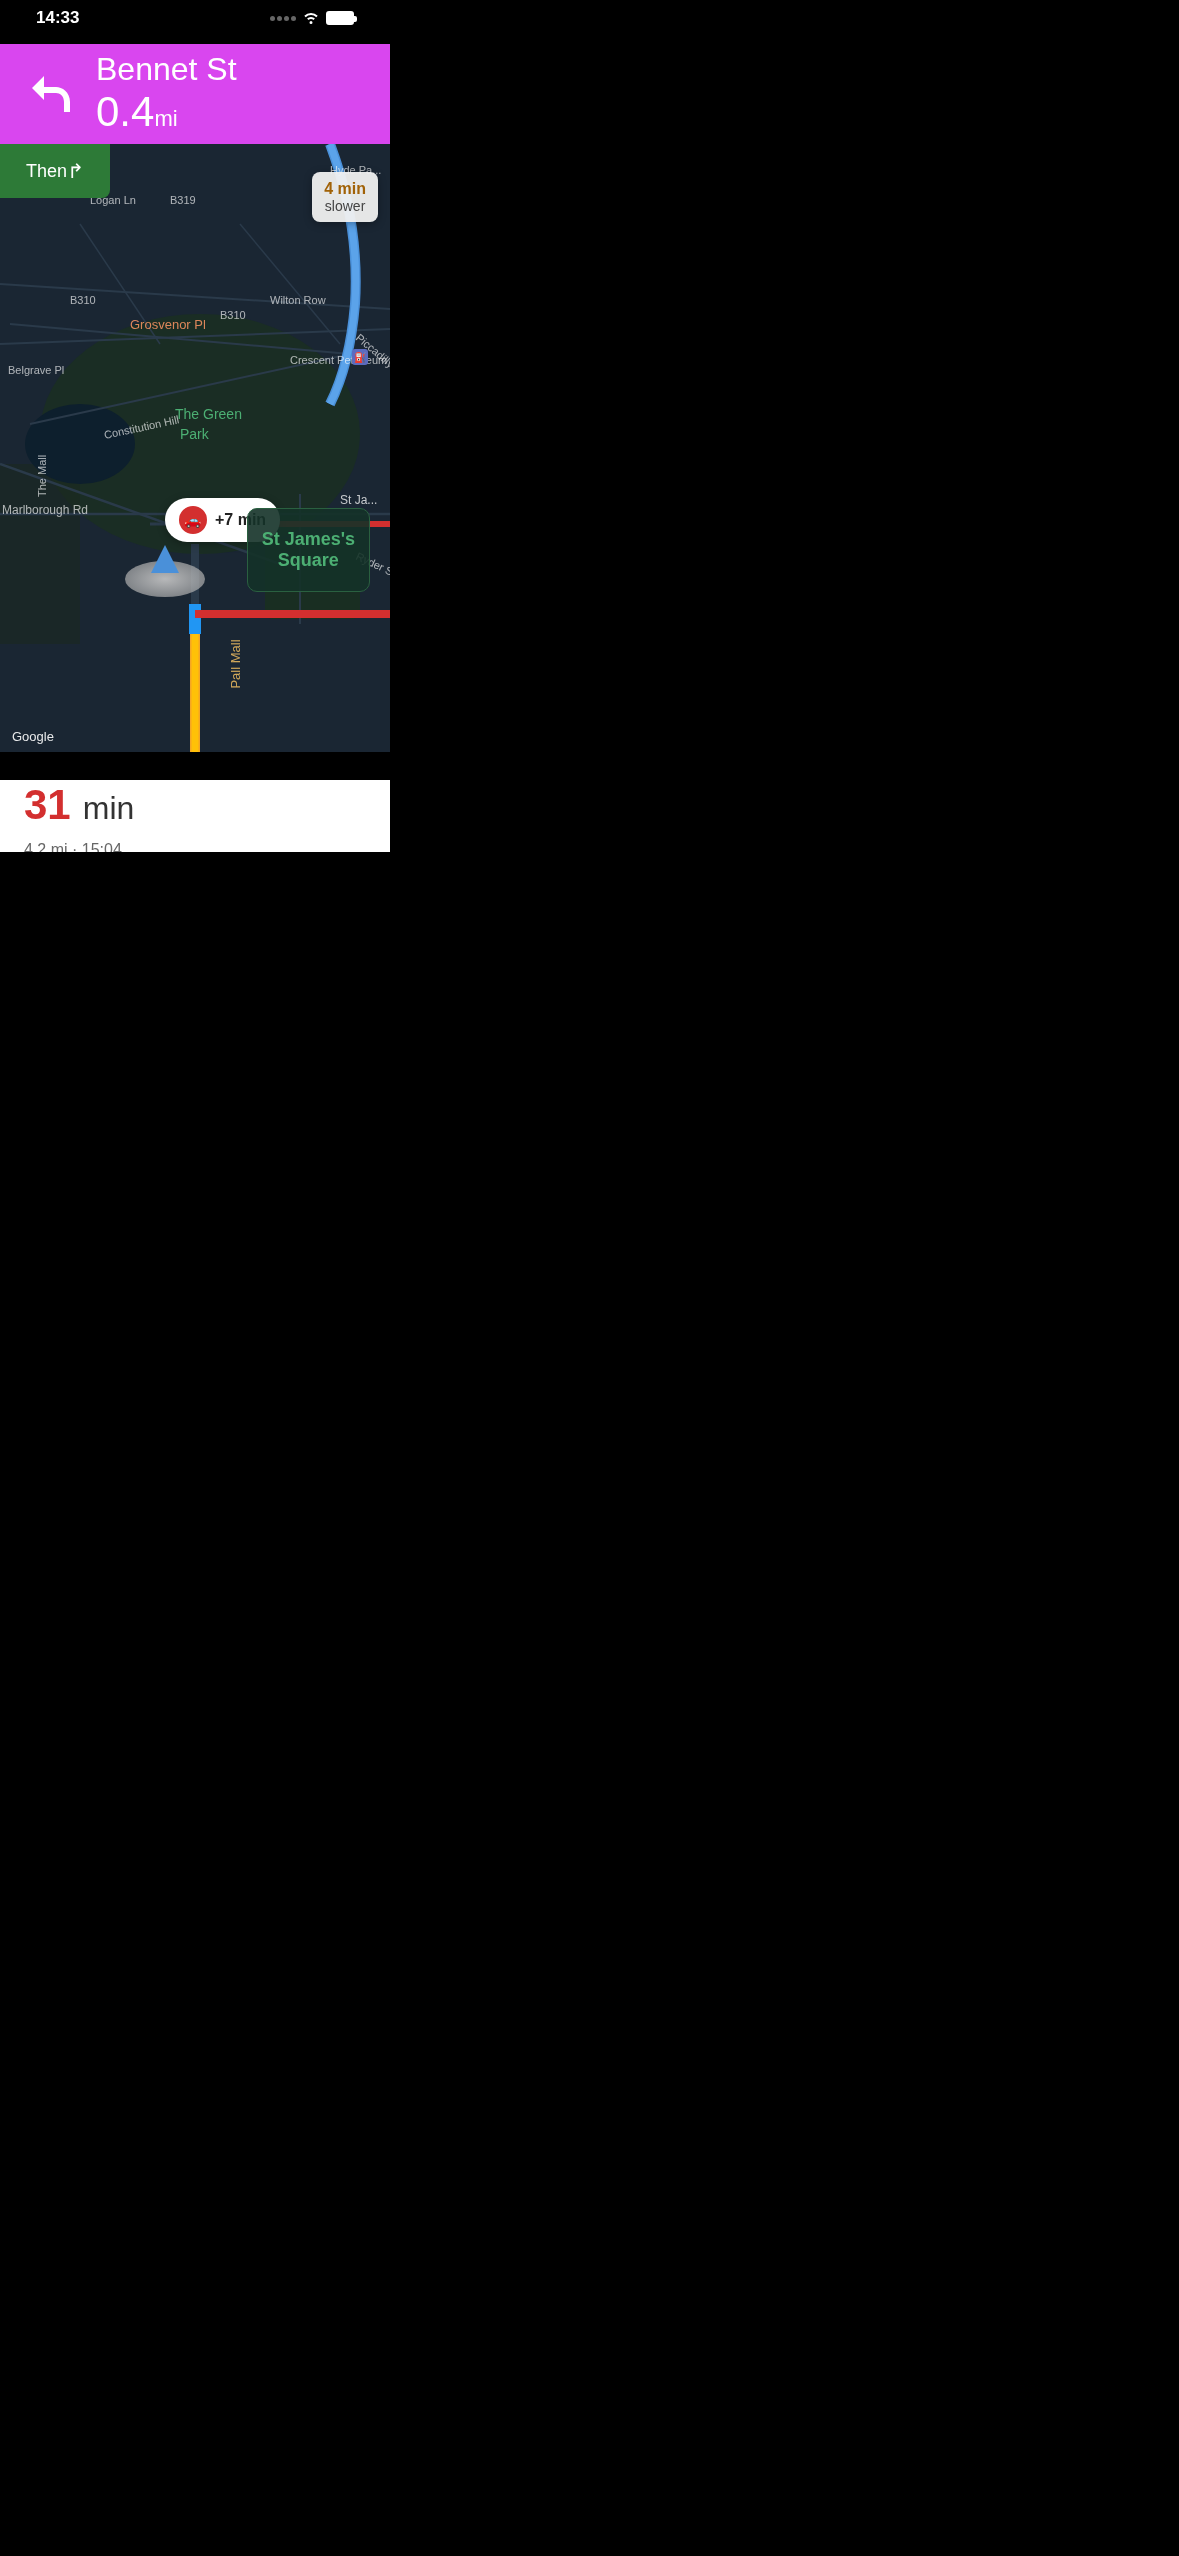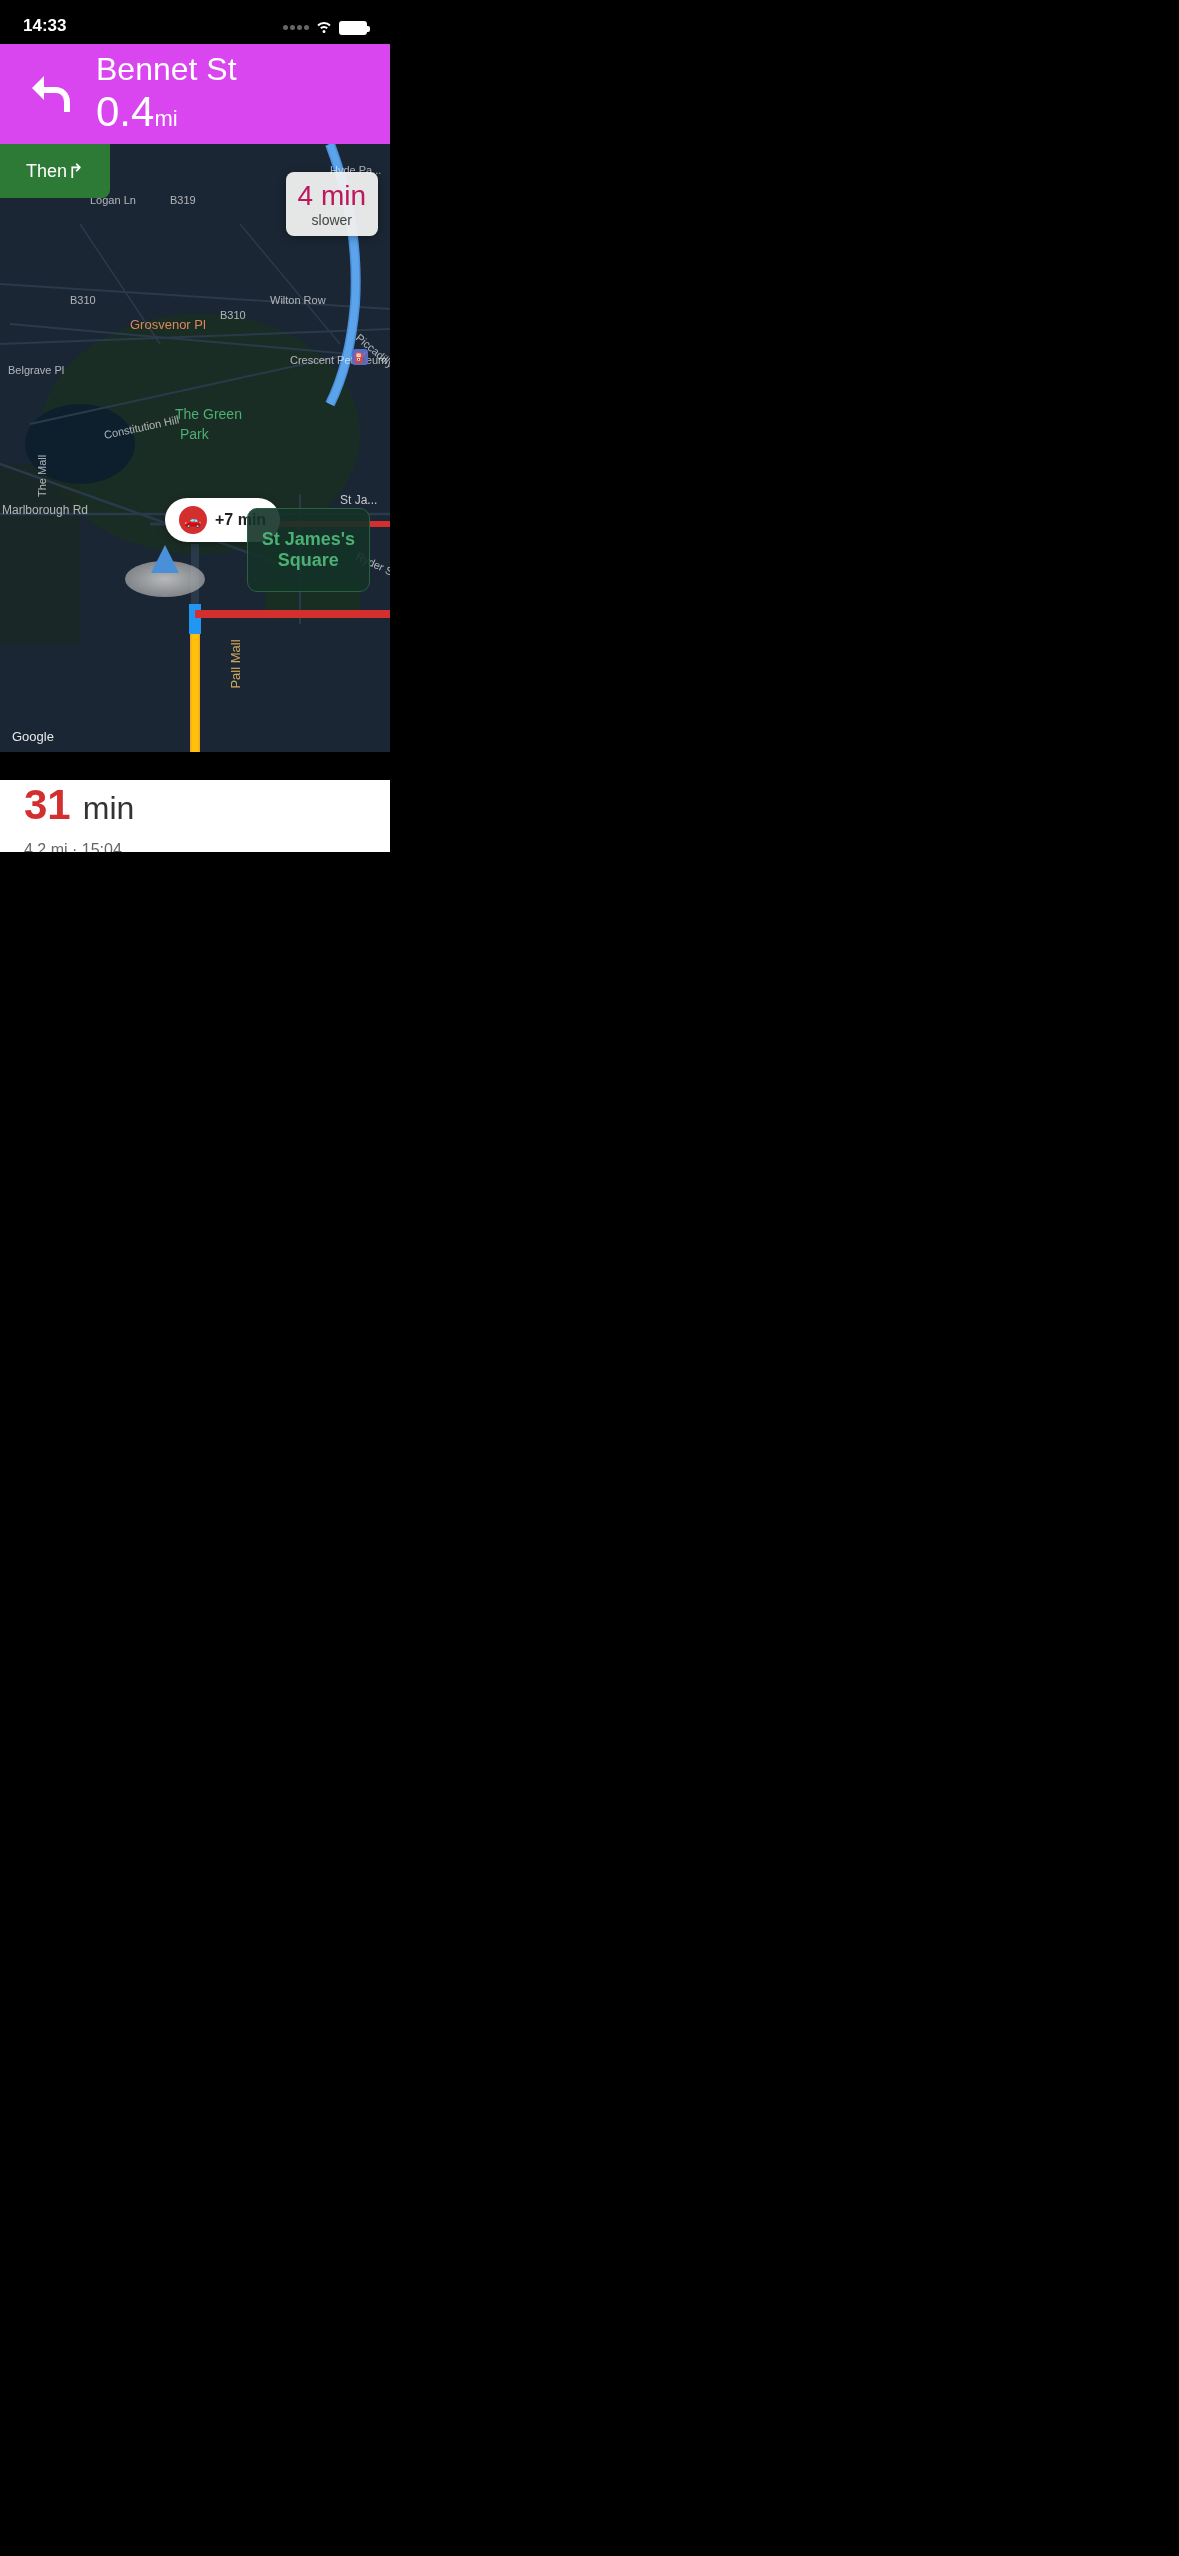--- a/index.html
+++ b/index.html
@@ -15,23 +15,23 @@
     }
 
     
     .status-bar {
       position: absolute;
       top: 0; left: 0; right: 0;
       height: 36px;
       background: #000;
       z-index: 100;
       display: flex;
-      align-items: flex-end;
+      align-items: center;
       justify-content: space-between;
-      padding: 0 23px;
+      padding: 0 36px;
     }
 
     .status-time {
       color: #fff;
       font-size: 17px;
       font-weight: 600;
     }
 
     .status-icons {
       display: flex;
@@ -174,23 +174,23 @@
       right: 12px;
       background: rgba(240,240,240,0.95);
       border-radius: 8px;
       padding: 8px 12px;
       z-index: 80;
       text-align: center;
       box-shadow: 0 2px 8px rgba(0,0,0,0.3);
     }
 
     .slower-popup .mins {
-      font-size: 28px;
-      font-weight: 400;
-      color: #be185d;
+      font-size: 16px;
+      font-weight: 700;
+      color: #a16207;
     }
 
     .slower-popup .slower-text {
       font-size: 14px;
       color: #444;
     }
 
     
     .delay-bubble {
       position: absolute;

